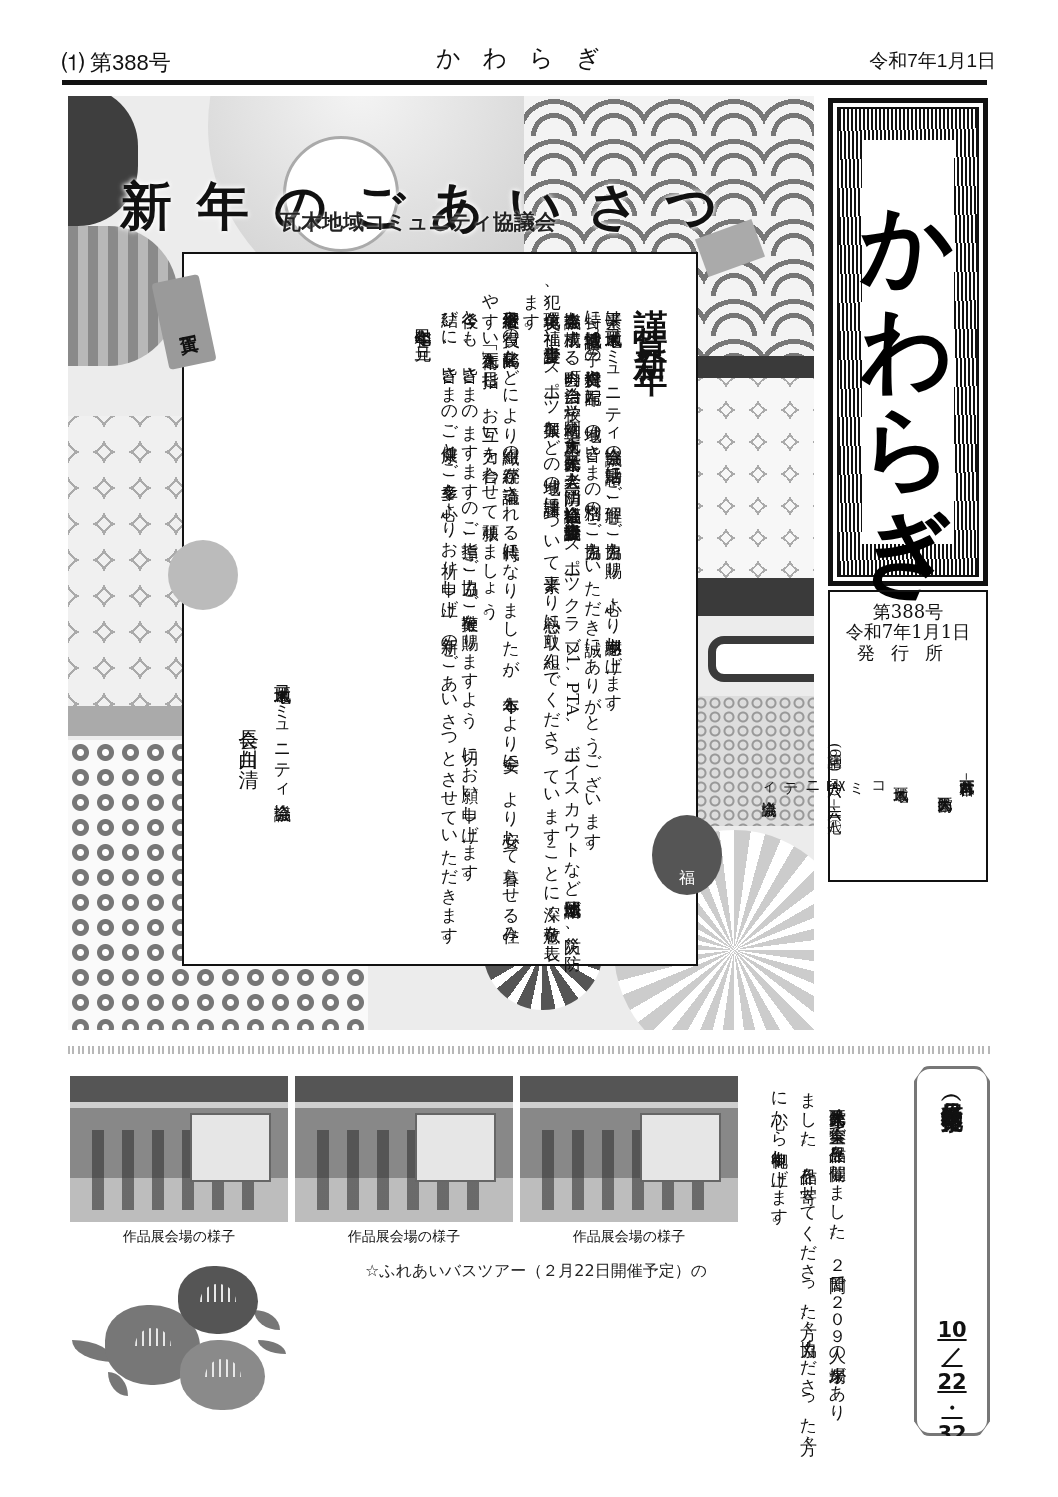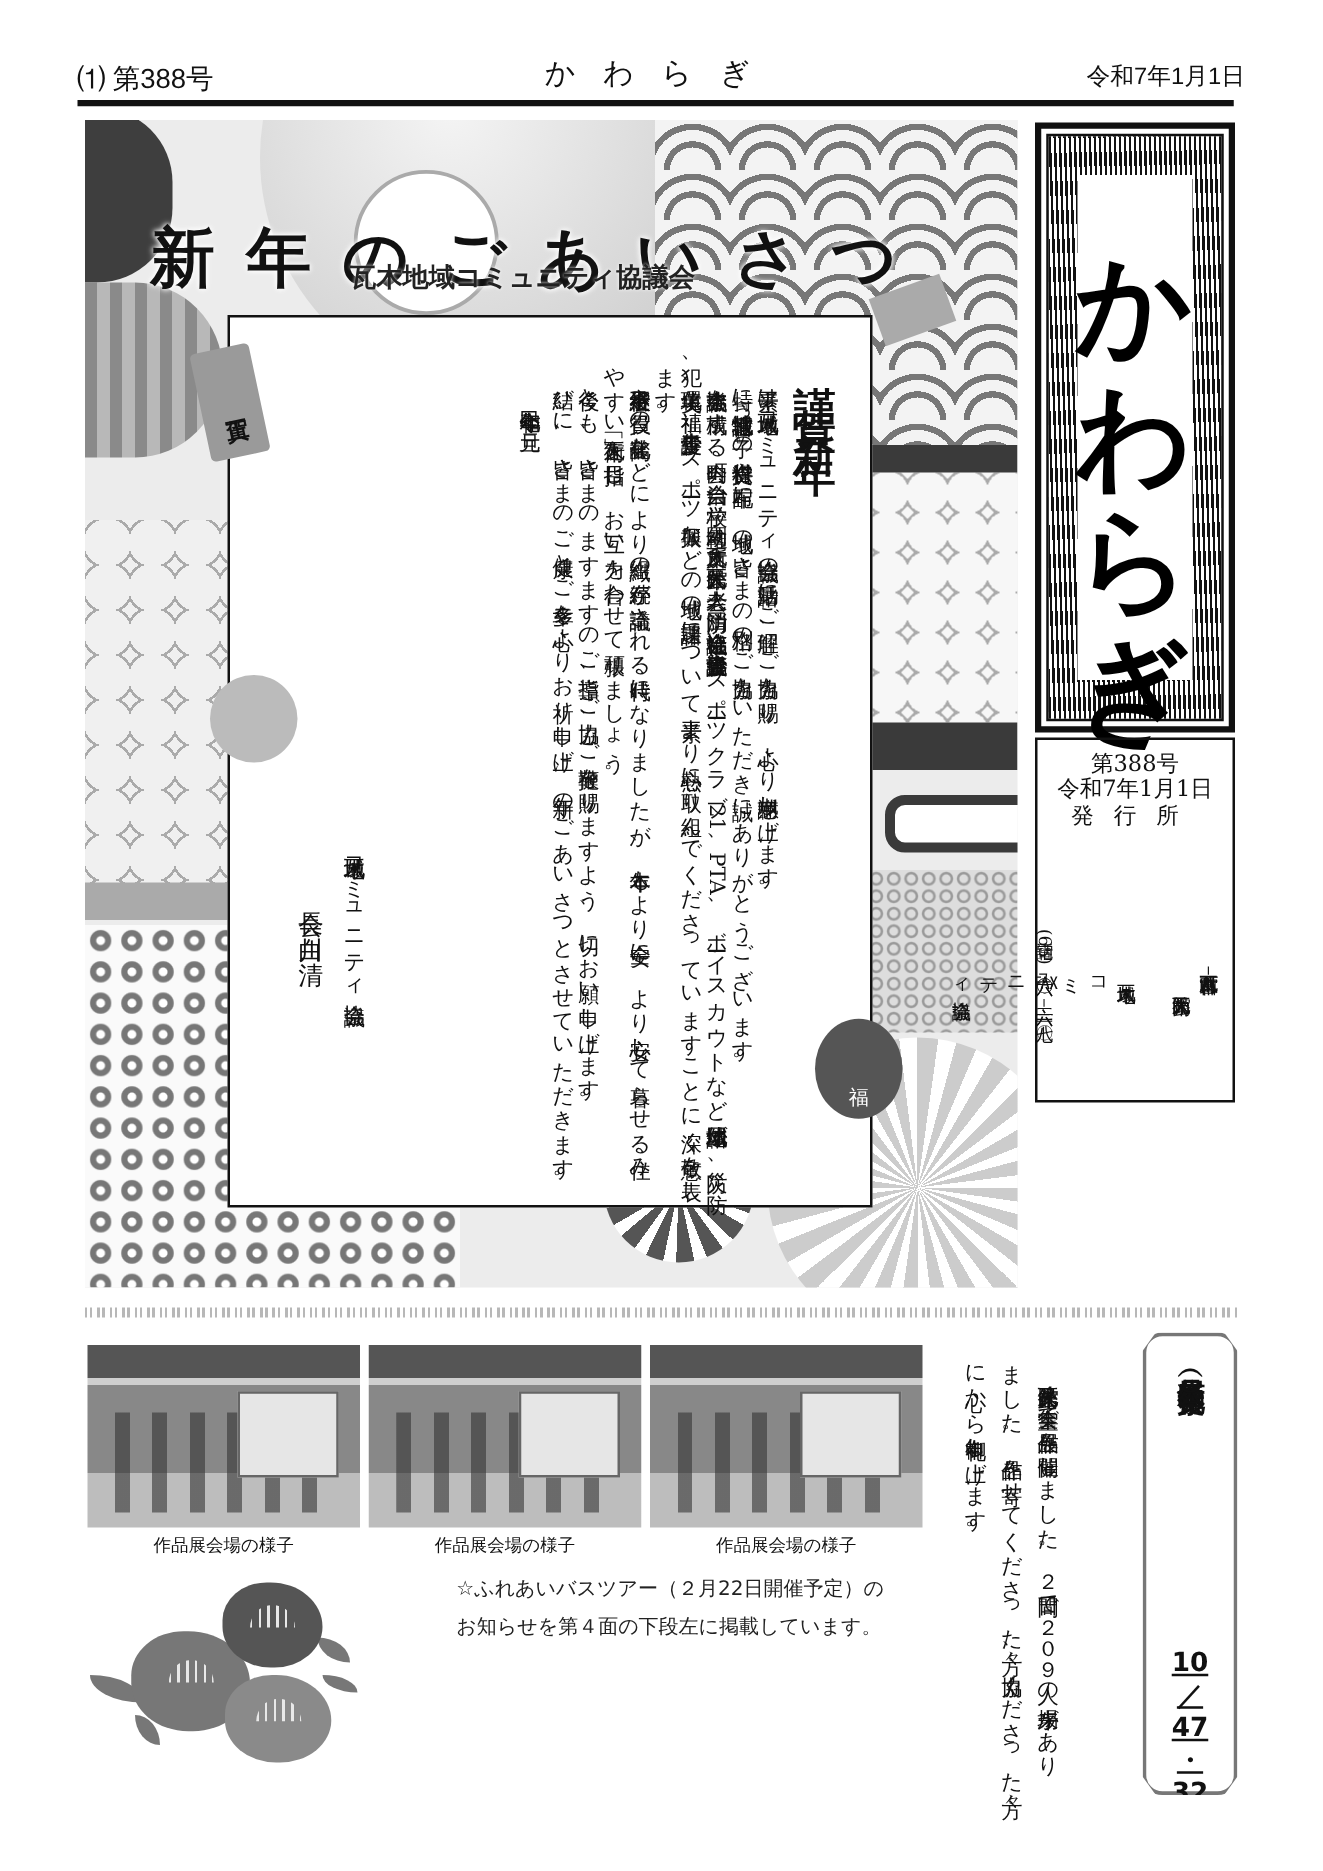--- a/index.html
+++ b/index.html
@@ -226,28 +226,27 @@
   </div>
 <div class="flower f2">
     <div class="stamen"></div>
   </div>
 <div class="flower f3">
     <div class="stamen"></div>
   </div>
 
 <div class="abs notice">
   <div>☆ふれあいバスツアー（２月22日開催予定）の</div>
-  <div>お知らせを第４面の下段左に掲載しています。</div>
 </div>
 
 <div class="abs exh-body">
   <p>瓦木公民館第４集会室で作品展を開催しました。２日間で２０９人の来場がありました。作品を寄せてくださった方々、協力くださった方々に心から御礼申し上げます。</p>
 </div>
 <div class="abs exh-box">
   <div class="exh-title">作品展（市民文化祭）</div>
   <div class="exh-date">
     <div>10</div>
     <div>／</div>
-    <div>47</div>
+    <div>22</div>
     <div>・</div>
     <div>32</div>
   </div>
 </div>
 
 </body></html>

